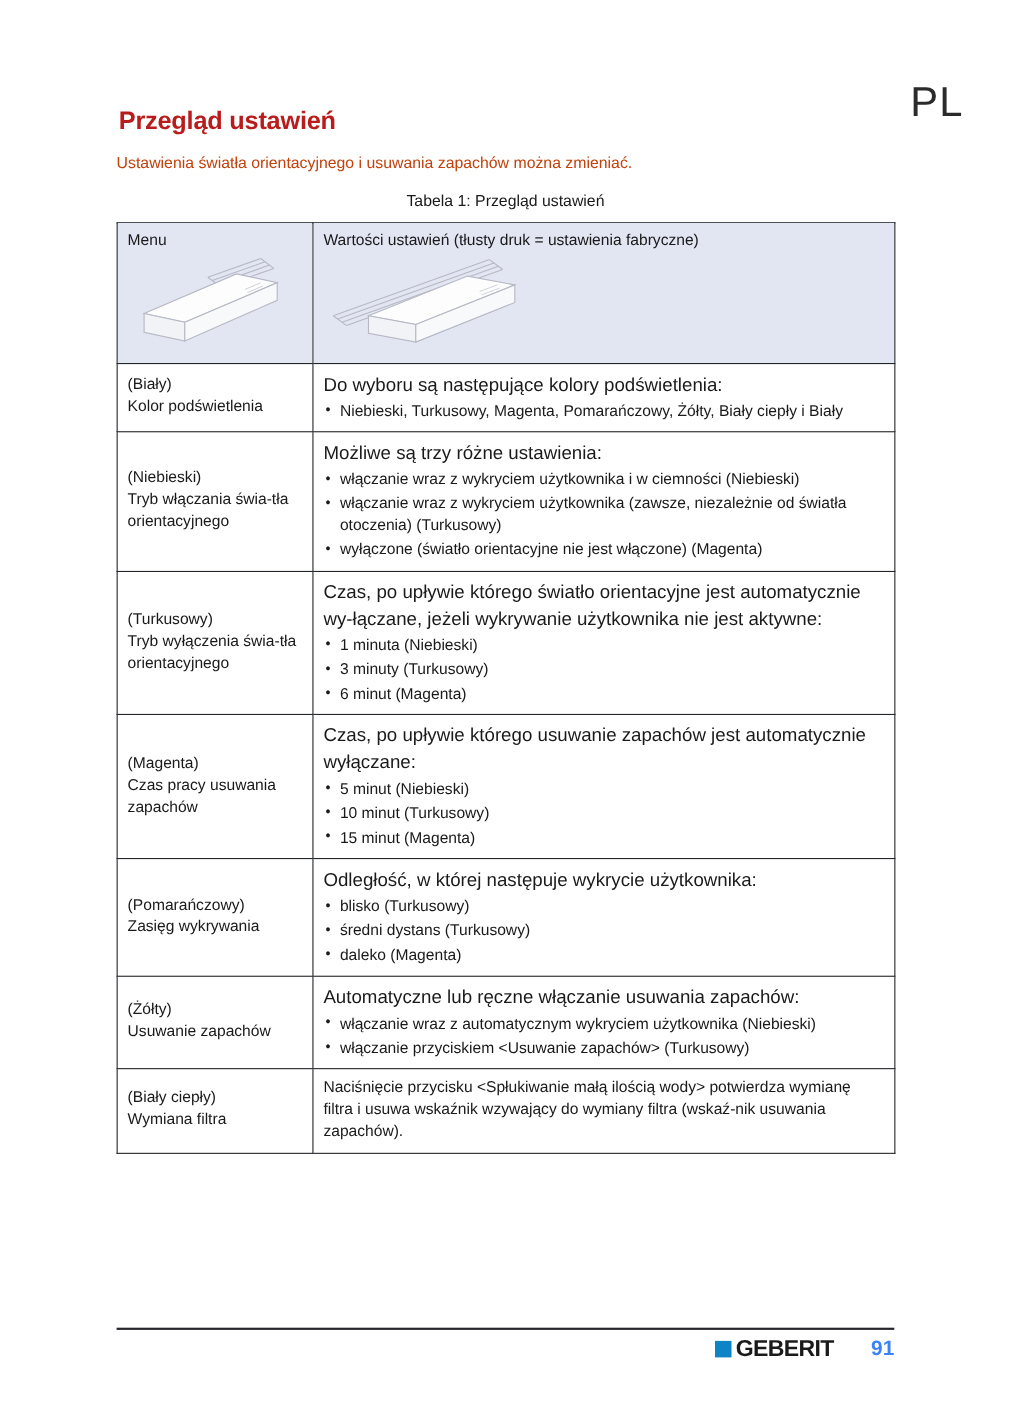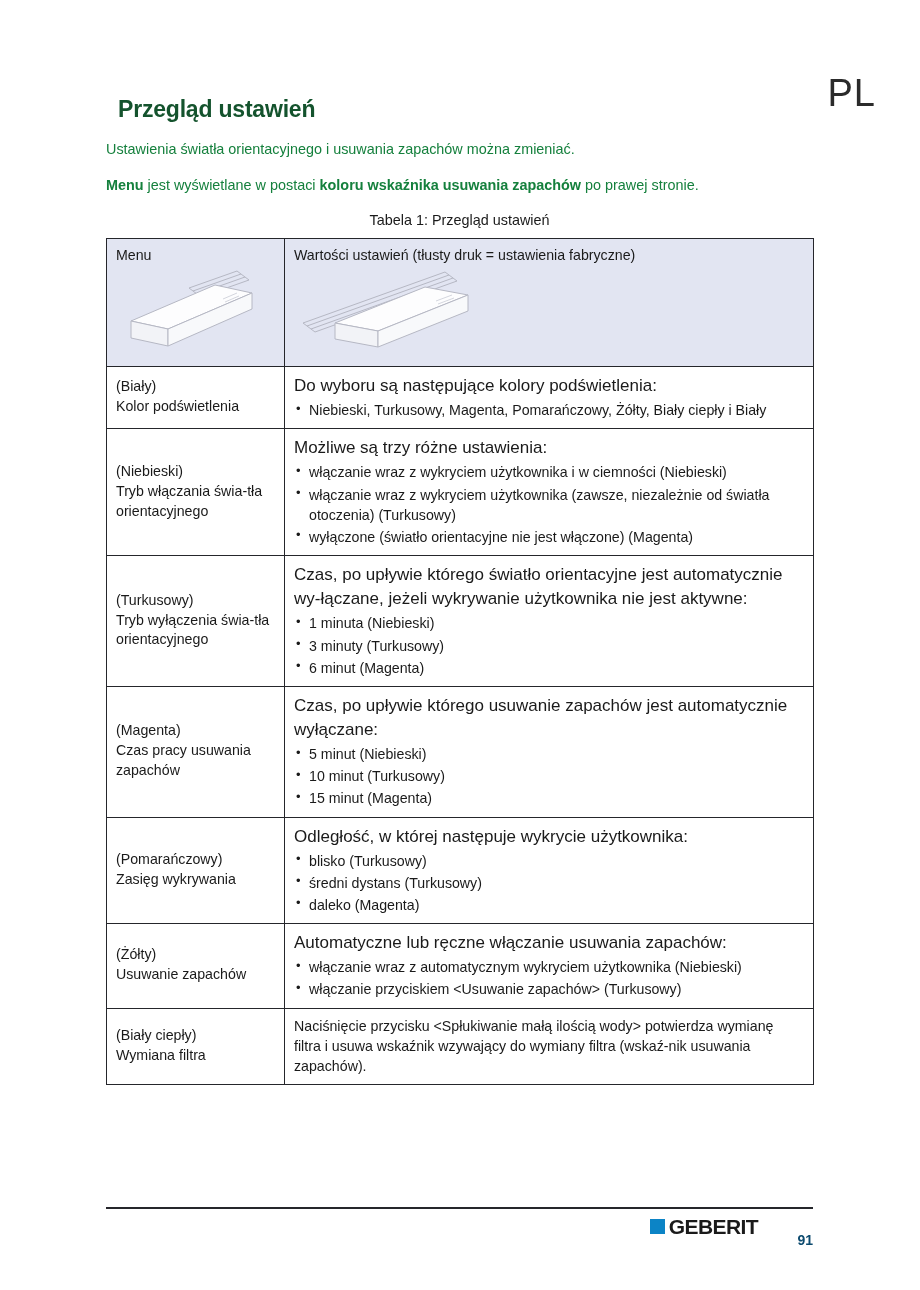--- a/index.html
+++ b/index.html
@@ -35,32 +35,32 @@
 
   
   .content {
     position: absolute;
     left: 106px;
     top: 96px;
     width: 707px;
   }
 
   h1.page-title {
-    margin: 0 0 14px 12px;
+    margin: 0 0 14px 2px;
     font-size: 23px;
     font-weight: bold;
     letter-spacing: -0.2px;
-    color: #14532d;
+    color: #b91c1c;
   }
 
   p.intro {
     margin: 16px 0 9px 0;
     font-size: 14.4px;
     line-height: 1.42;
-    color: #15803d;
+    color: #c2410c;
   }
   p.intro b { font-weight: bold; }
 
   p.table-caption {
     margin: 14px 0 8px 0;
     font-size: 14.4px;
     line-height: 1.4;
     color: #1a1a1a;
     text-align: center;
   }
@@ -164,41 +164,40 @@
   .brand-word {
     font-size: 21px;
     font-weight: bold;
     letter-spacing: -0.6px;
     color: #1a1a1a;
     line-height: 1;
   }
   .page-number {
     position: absolute;
     right: 0;
-    top: 17px;
-    font-size: 14px;
+    top: 1px;
+    font-size: 19px;
     font-weight: bold;
-    color: #0c4a6e;
+    color: #3b82f6;
     line-height: 1;
   }
 </style>
 </head>
 <body>
 
 <div class="page">
 
   <div class="lang-marker">PL</div>
 
   <div class="content">
 
     <h1 class="page-title">Przegląd ustawień</h1>
 
     <div id="intro-block">
         <p class="intro"><span>Ustawienia światła orientacyjnego i usuwania zapachów można zmieniać.</span></p>
-        <p class="intro"><b>Menu</b><span> jest wyświetlane w postaci </span><b>koloru wskaźnika usuwania zapachów</b><span> po prawej stronie.</span></p>
       </div>
 
     <p class="table-caption">Tabela 1: Przegląd ustawień</p>
 
     <table class="settings">
       <colgroup>
         <col class="c-menu">
         <col class="c-vals">
       </colgroup>
       <tbody id="table-body">

